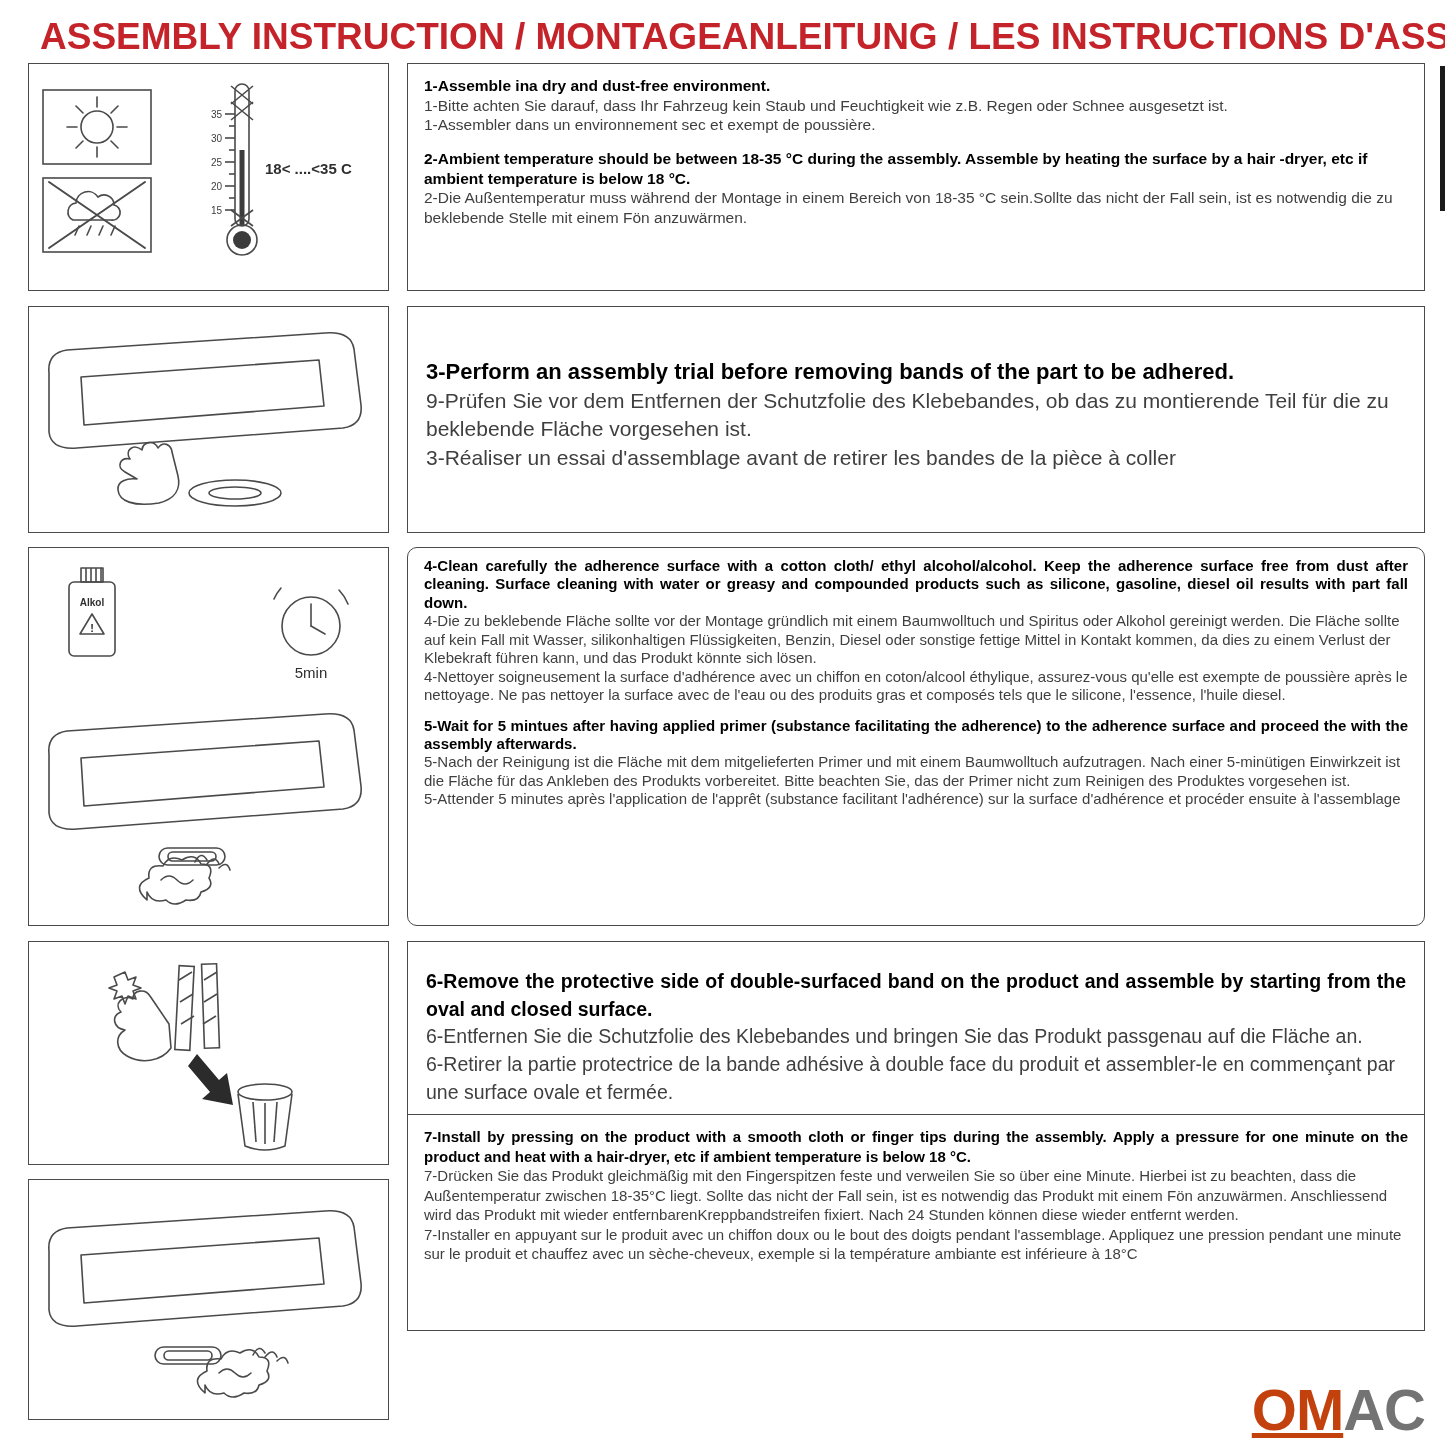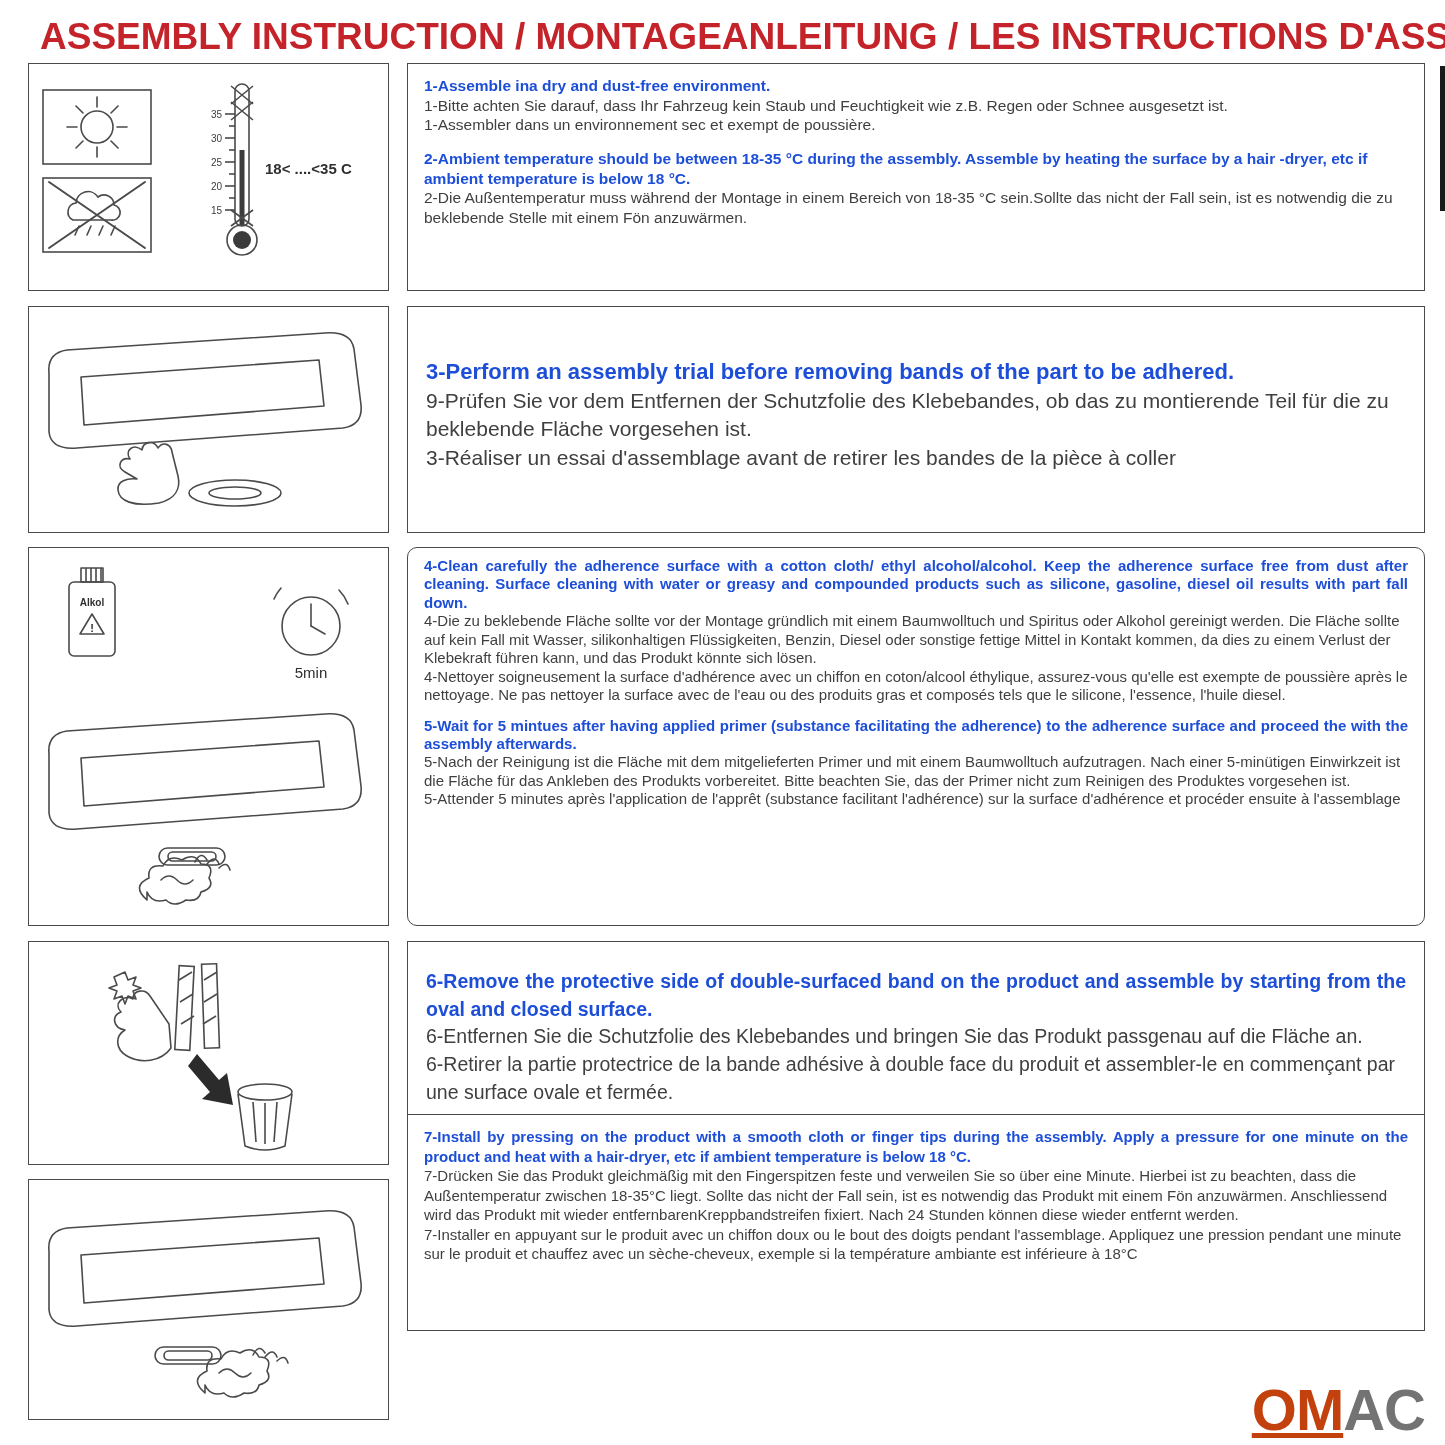--- a/index.html
+++ b/index.html
@@ -8,21 +8,21 @@
   .sheet { position:relative; width:1445px; height:1445px; background:#fff; overflow:hidden; }
 
   .title { position:absolute; left:40px; top:16px; font-size:37px; font-weight:bold;
            color:#c4232a; white-space:nowrap; }
 
   .box { position:absolute; border:1.5px solid #4a4a4a; background:#fff; }
   .figbox { display:flex; align-items:center; }
 
   .textbox { color:#3f3f3f; overflow:hidden; }
   .textbox p { margin:0; }
-  .textbox p.b { font-weight:bold; color:#1d4ed8; }
+  .textbox p.b { font-weight:bold; color:#000000; }
   p.j { text-align:justify; }
   .gap { height:14px; }
 
   
   #fig1 { left:28px; top:63px;  width:361px; height:228px; }
   #txt1 { left:407px; top:63px; width:1018px; height:228px; padding:12px 16px; }
   #txt1 p { font-size:15.5px; line-height:1.27; }
 
   #fig2 { left:28px; top:306px;  width:361px; height:227px; }
   #txt2 { left:407px; top:306px; width:1018px; height:227px; padding:50px 20px 0 18px; }

